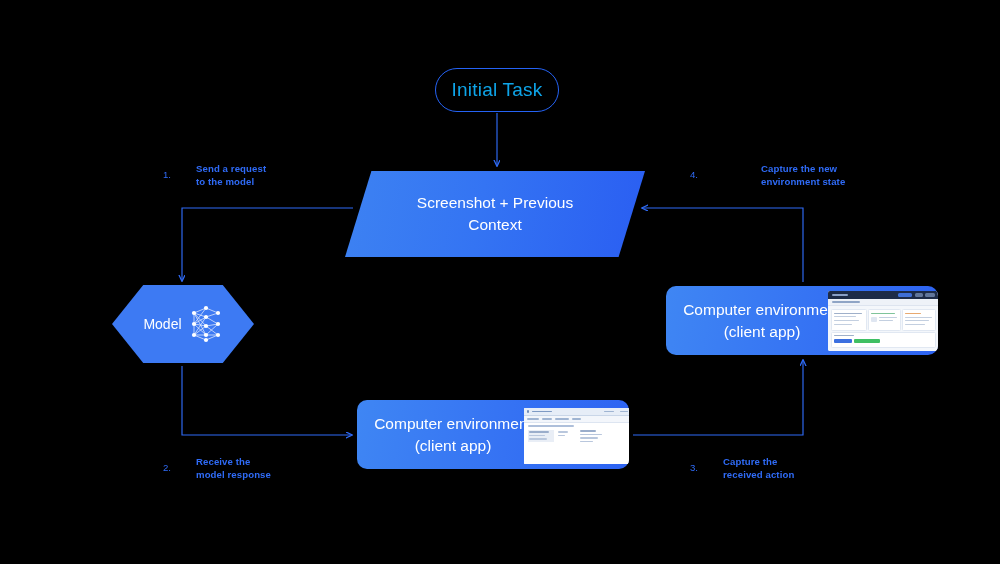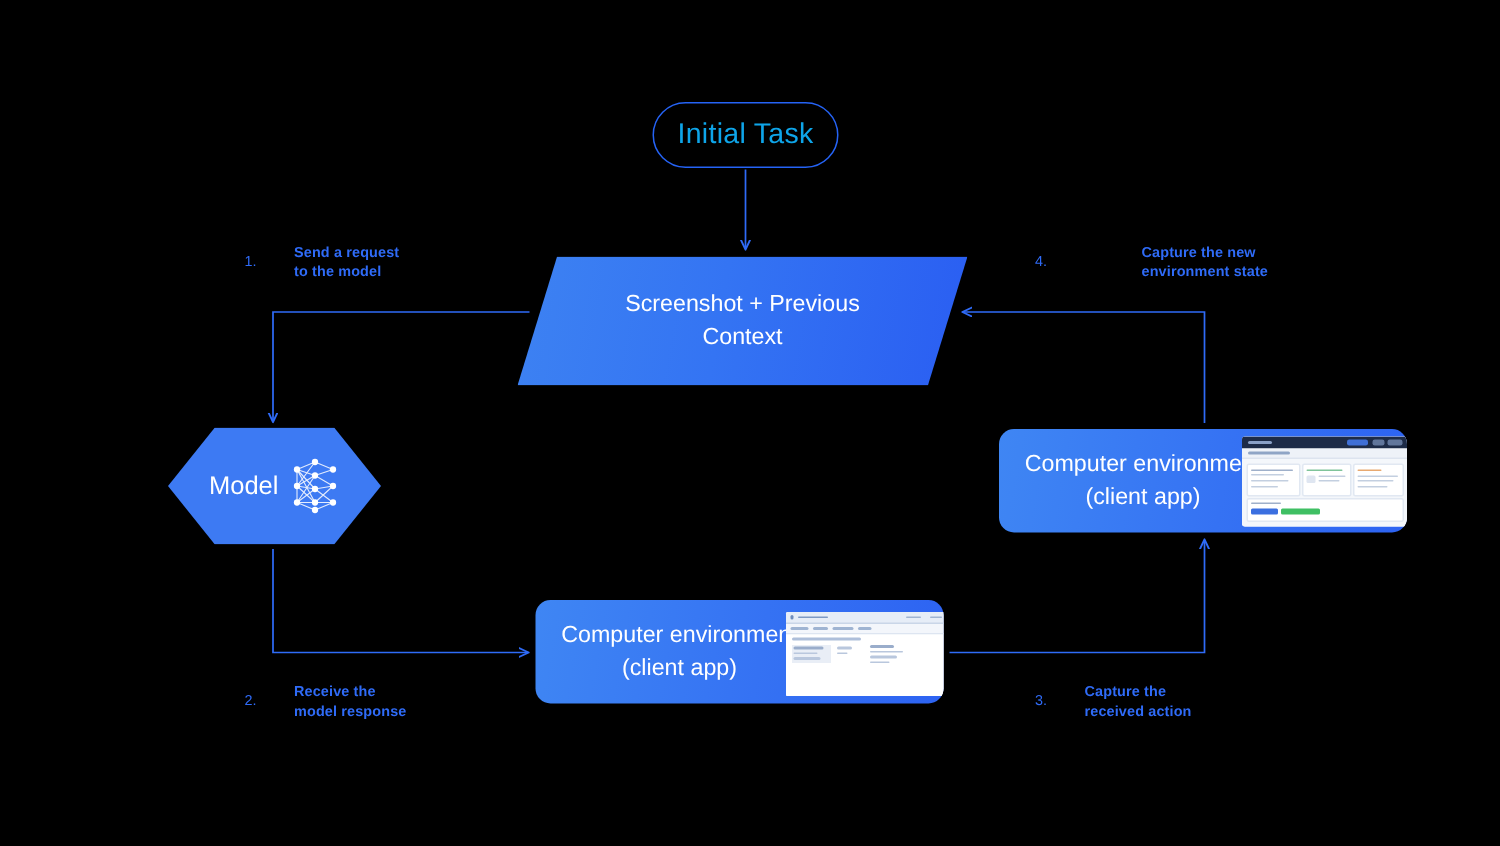--- a/index.html
+++ b/index.html
@@ -81,21 +81,21 @@
     background: #3d7af3;
     -webkit-clip-path: polygon(22% 0, 78% 0, 100% 50%, 78% 100%, 22% 100%, 0 50%);
     clip-path: polygon(22% 0, 78% 0, 100% 50%, 78% 100%, 22% 100%, 0 50%);
     display: flex;
     align-items: center;
     justify-content: center;
     gap: 7px;
   }
   .hex-label {
     color: #ffffff;
-    font-size: 17px;
+    font-size: 14px;
   }
   .nn-icon { display: block; }
 
   
   .envcard {
     position: absolute;
     border-radius: 10px;
     display: flex;
     align-items: center;
     overflow: hidden;

